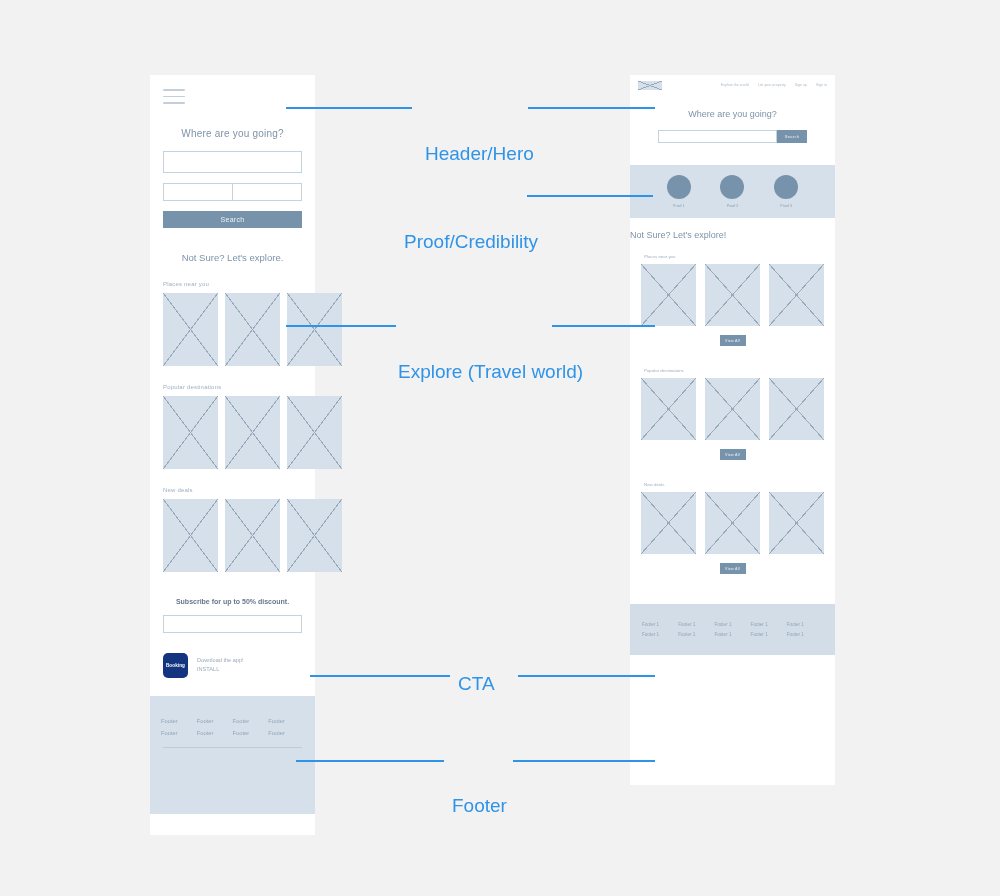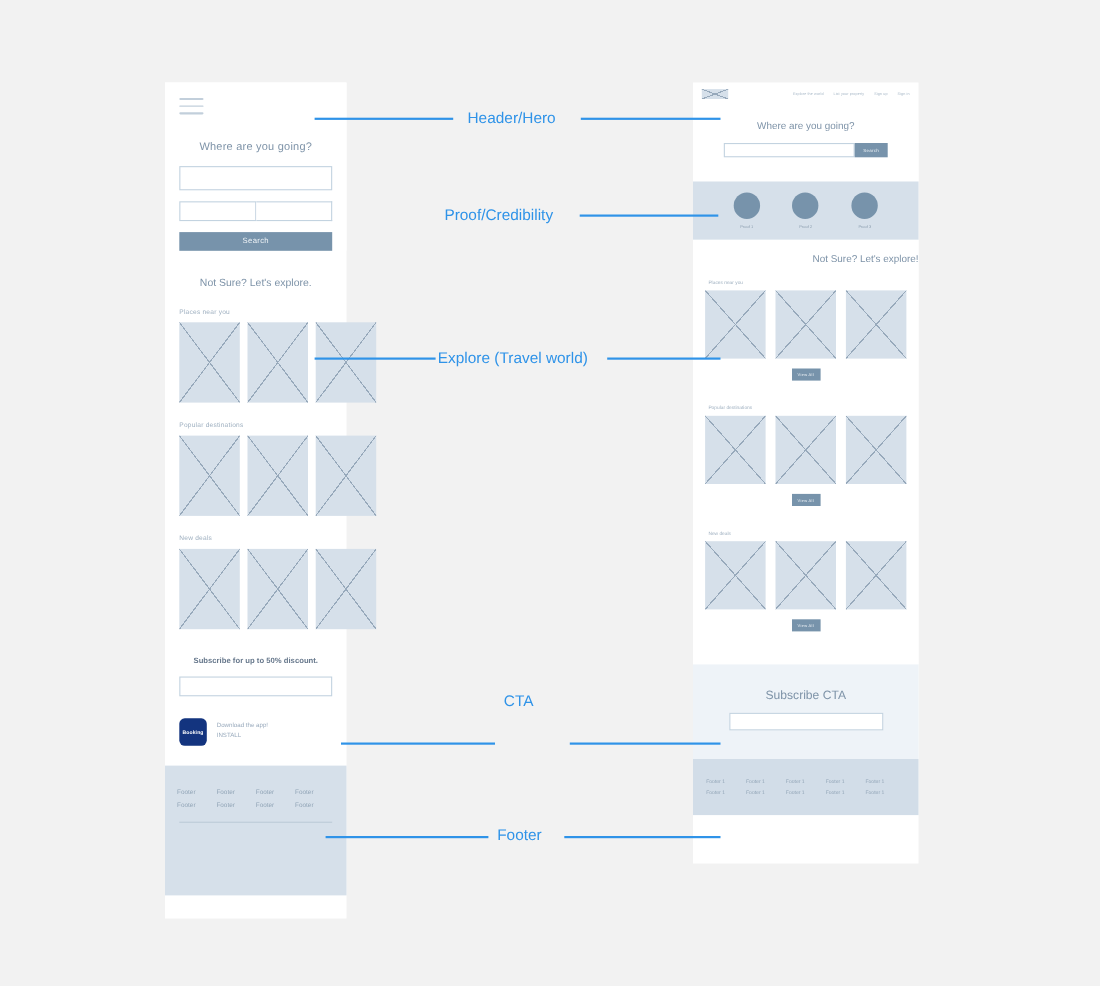--- a/index.html
+++ b/index.html
@@ -96,35 +96,35 @@
   .dsk-search{display:flex;margin:0 28px;height:13px;}
   .dsk-search .field{flex:1;}
   .dsk-search-btn{width:30px;font-size:4px;}
   .dsk-proof{
     background:#d6e0ea;height:53px;display:flex;align-items:center;justify-content:space-around;padding:0 22px;
   }
   .proof-item{display:flex;flex-direction:column;align-items:center;gap:5px;}
   .proof-circle{width:24px;height:24px;border-radius:50%;background:#7793ab;}
   .proof-item span{color:#8b9dae;font-size:3.6px;}
   .dsk-explore{background:#fff;padding:12px 0 8px 0;}
-  .dsk-h2{text-align:right;color:#7e93a8;font-size:9px;margin:0 0 14px 0;}
+  .dsk-h2{text-align:left;color:#7e93a8;font-size:9px;margin:0 0 14px 0;}
   .dsk-sec-label{color:#9fb0c0;font-size:4.4px;margin:0 0 5px 14px;}
   .dsk-cards{display:flex;justify-content:center;gap:9px;}
   .dsk-cards .ph-box{width:55px;height:62px;}
   .dsk-viewall{width:26px;height:11px;font-size:3.6px;margin:9px auto 0 auto;}
   .dsk-section{margin-bottom:22px;}
   .dsk-cta{background:#eef3f8;padding:22px 0 26px 0;}
   .dsk-cta-title{text-align:center;color:#7e93a8;font-size:11px;margin:0 0 10px 0;}
   .dsk-cta-field{margin:0 auto;width:140px;height:16px;}
   .dsk-footer{background:#d2dde8;padding:18px 0;}
   .dfoot-grid{display:grid;grid-template-columns:repeat(5,1fr);margin:0 12px;row-gap:5px;}
   .dfoot-grid span{color:#93a6b8;font-size:4.6px;}
 
   
-  .anno{position:absolute;color:#2f93e8;font-size:14px;white-space:nowrap;}
+  .anno{position:absolute;color:#2f93e8;font-size:19px;white-space:nowrap;margin-top:44px;}
   .anno-line{position:absolute;height:2.2px;background:#2f93e8;}
 </style>
 </head>
 <body>
 
 <div class="canvas">
 
   <div id="mobile-frame">
 
     <div class="mob-hero">
@@ -262,24 +262,20 @@
         <div class="dsk-sec-label">New deals</div>
         <div class="dsk-cards">
           <div class="ph-box"></div>
           <div class="ph-box"></div>
           <div class="ph-box"></div>
         </div>
         <div class="btn-solid dsk-viewall">View All</div>
       </div>
     </div>
 
-    <div class="dsk-cta">
-      <div class="dsk-cta-title">Subscribe CTA</div>
-      <div class="field dsk-cta-field"></div>
-    </div>
 
     <div class="dsk-footer">
       <div class="dfoot-grid">
         <span>Footer 1</span>
         <span>Footer 1</span>
         <span>Footer 1</span>
         <span>Footer 1</span>
         <span>Footer 1</span>
         <span>Footer 1</span>
         <span>Footer 1</span>

